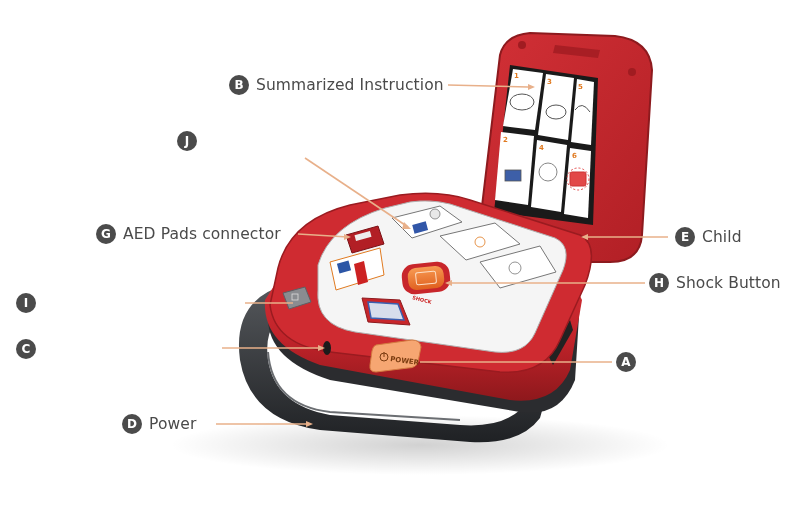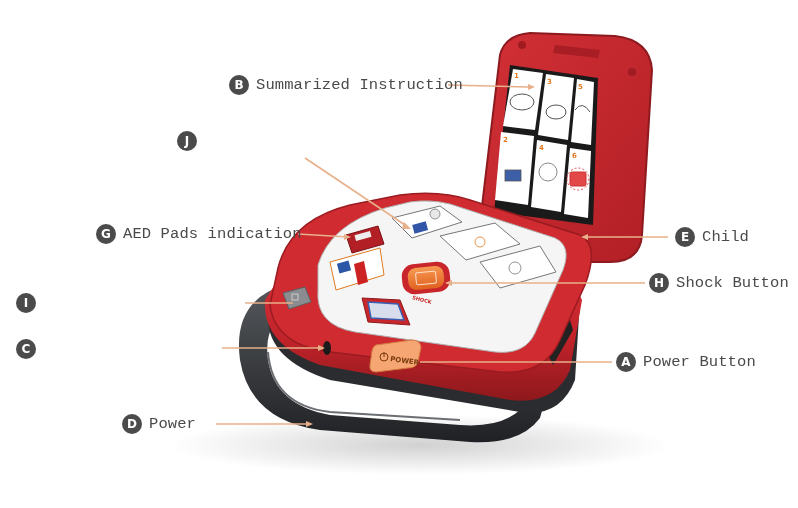--- a/index.html
+++ b/index.html
@@ -23,21 +23,21 @@
     width: 20px; height: 20px;
     border-radius: 50%;
     background: #4b4b4b;
     color: #ffffff;
     font-size: 12px;
     font-weight: bold;
     display: flex; align-items: center; justify-content: center;
     line-height: 1;
     flex: 0 0 20px;
   }
-  .callout-text { letter-spacing: 0.1px; font-family: Liberation Mono, monospace; }
+  .callout-text { letter-spacing: 0.1px; }
 
   
   .device-svg { position: absolute; left: 0; top: 0; }
 </style>
 </head>
 <body>
 
 <div class="stage">
 
   <svg class="device-svg" width="798" height="508" viewBox="0 0 798 508" xmlns="http://www.w3.org/2000/svg">
@@ -197,21 +197,21 @@
     <span class="badge">B</span>
     <span class="callout-text">Summarized Instruction</span>
   </div>
 
   <div class="callout" style="left:177px; top:130px;">
     <span class="badge">J</span>
   </div>
 
   <div class="callout" style="left:96px; top:223px;">
     <span class="badge">G</span>
-    <span class="callout-text">AED Pads indication</span>
+    <span class="callout-text">AED Pads connector</span>
   </div>
 
   <div class="callout" style="left:16px; top:292px;">
     <span class="badge">I</span>
   </div>
 
   <div class="callout" style="left:16px; top:338px;">
     <span class="badge">C</span>
   </div>
 
@@ -225,16 +225,15 @@
     <span class="callout-text">Child</span>
   </div>
 
   <div class="callout" style="left:649px; top:272px;">
     <span class="badge">H</span>
     <span class="callout-text">Shock Button</span>
   </div>
 
   <div class="callout" style="left:616px; top:351px;">
     <span class="badge">A</span>
-    <span class="callout-text">Power Button</span>
   </div>
 
 </div>
 
 </body></html>

